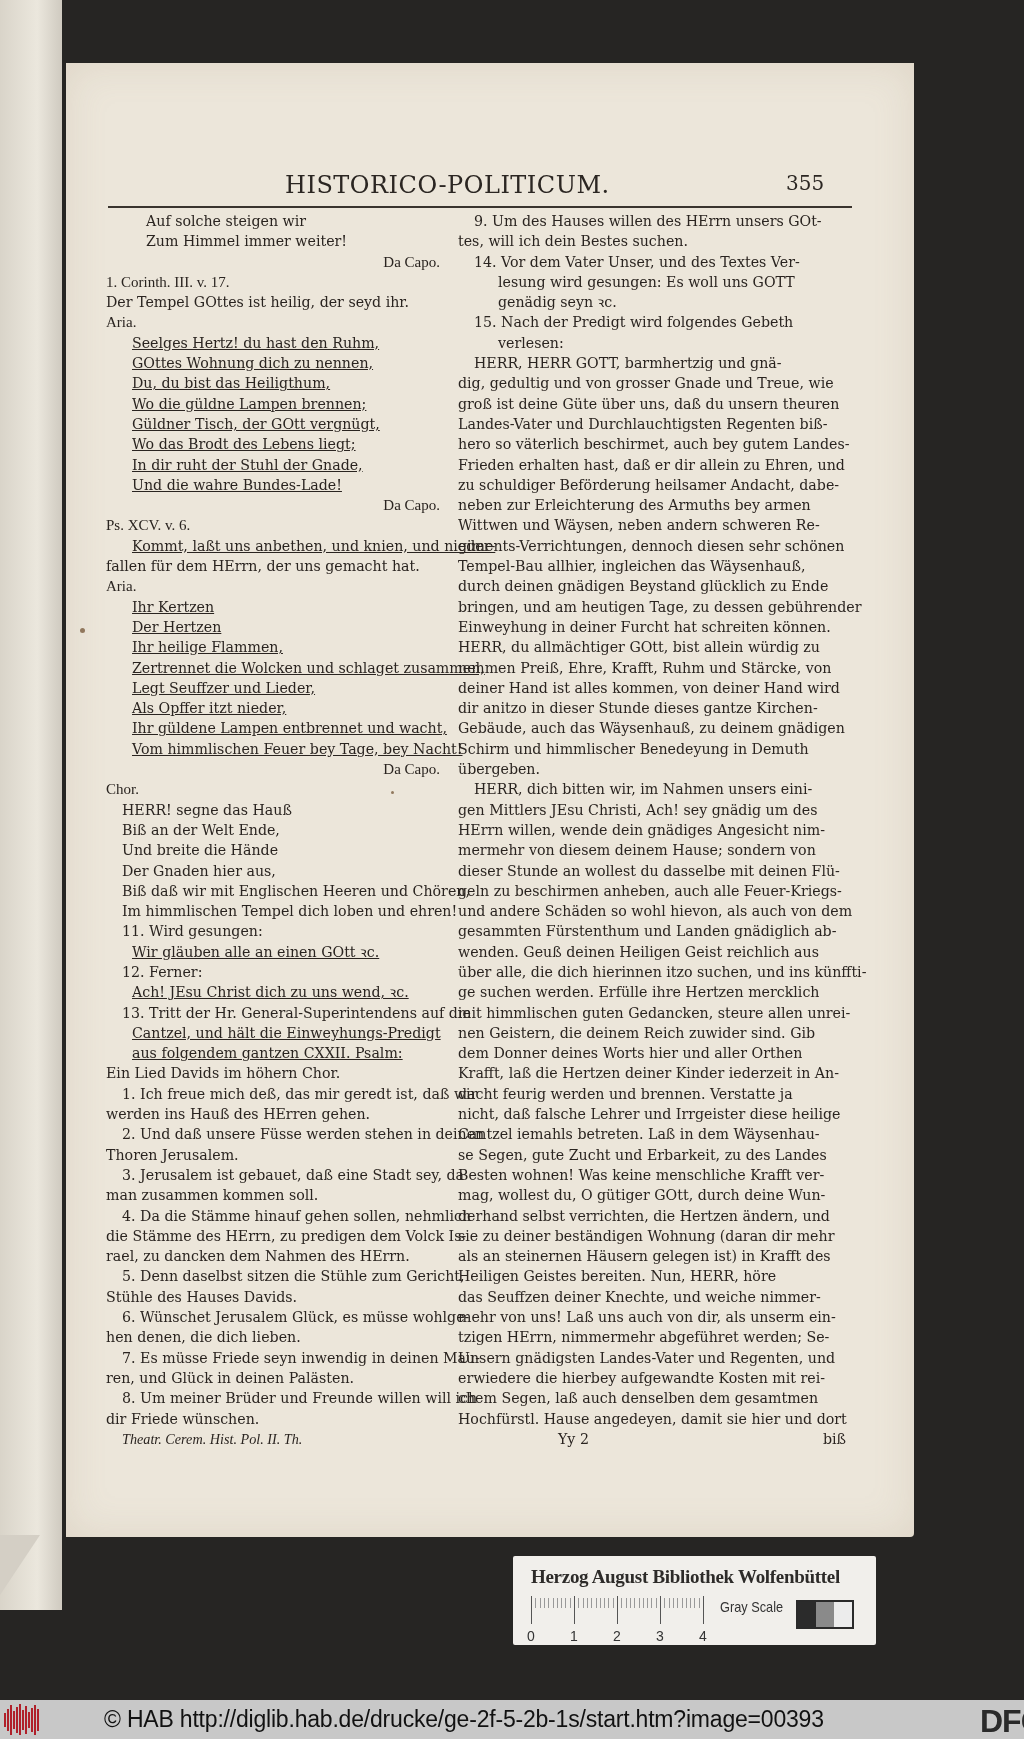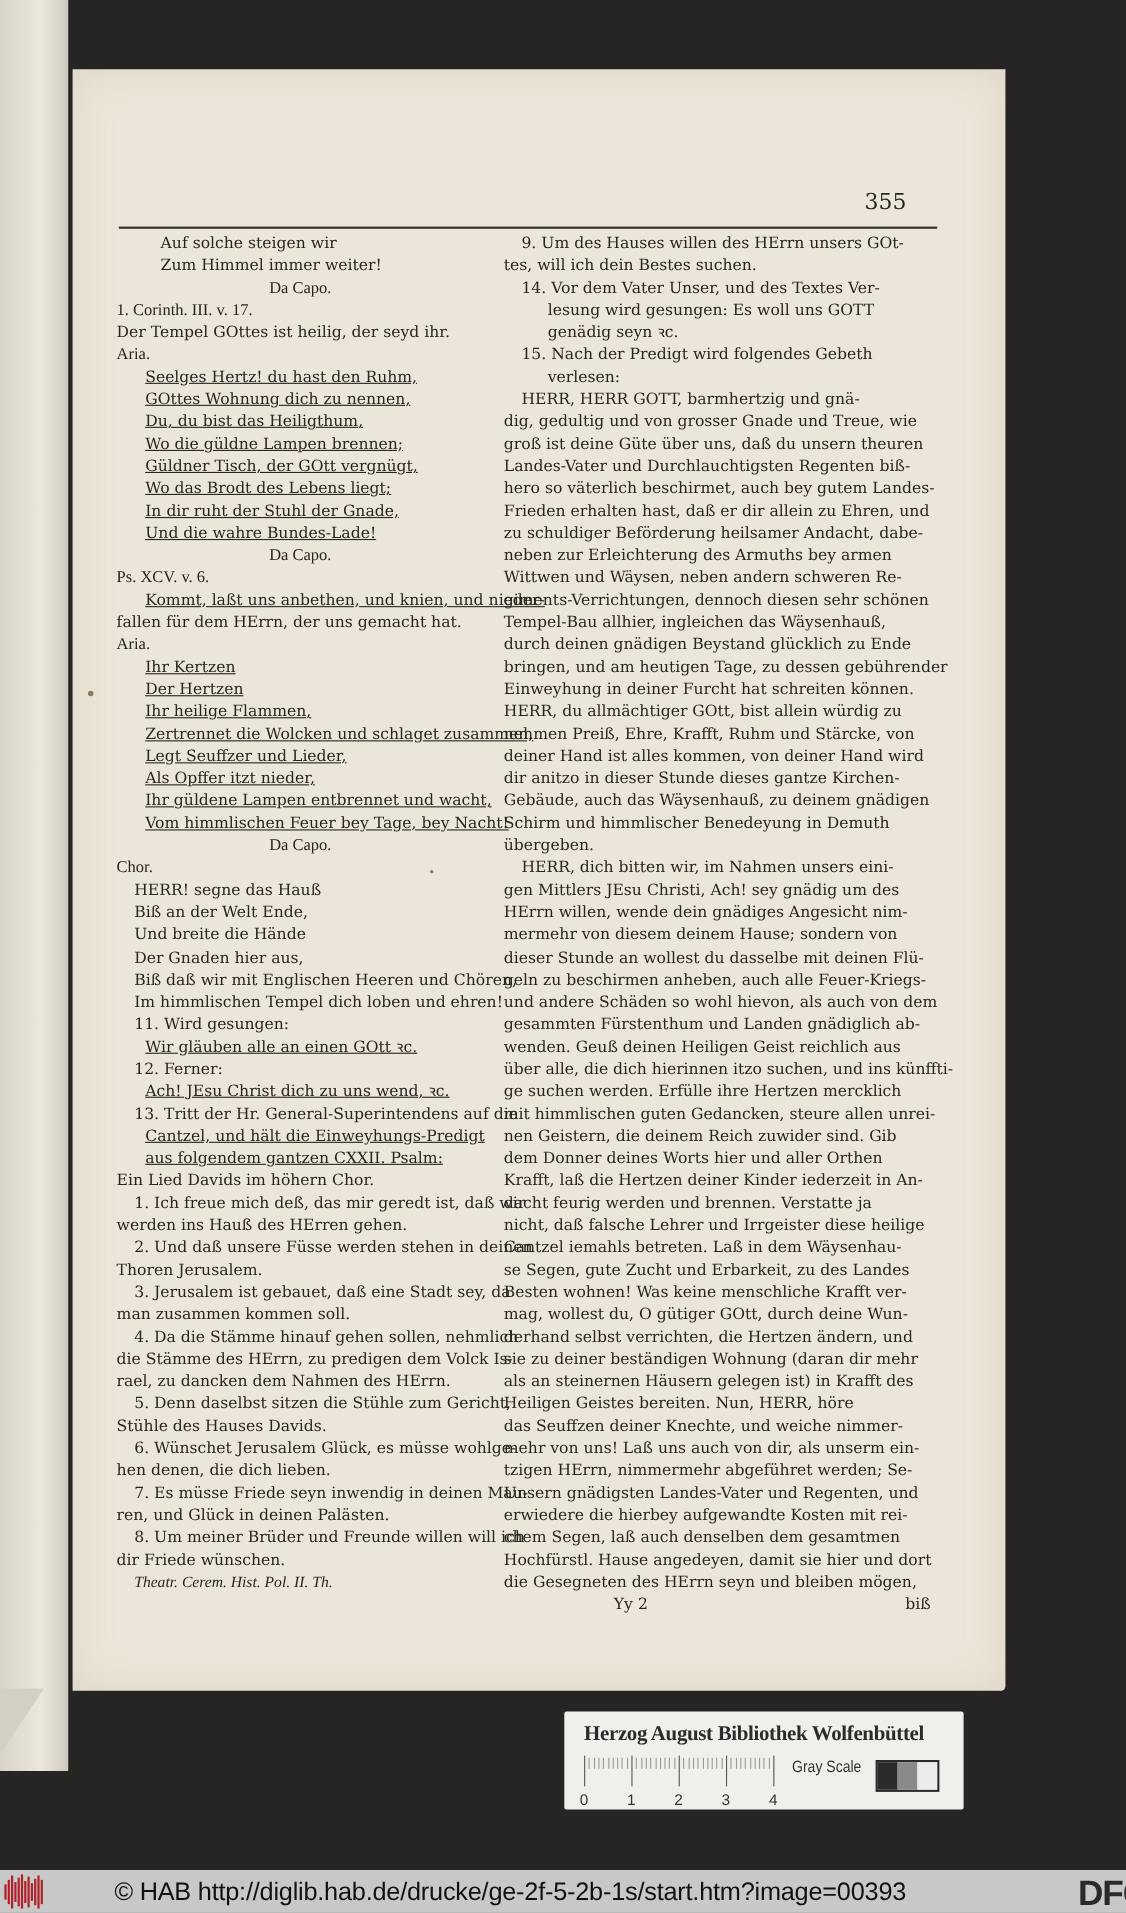--- a/index.html
+++ b/index.html
@@ -41,21 +41,21 @@
     font-family:"DejaVu Serif", serif; color:#2a2420;
     font-size:14.2px; line-height:20.3px;
   }
   .col-left { left:40px; width:340px; }
   .col-right { left:392px; width:398px; }
   .line { white-space:nowrap; display:block; }
   .ind1 { padding-left:26px;text-decoration:underline; }
   .ind2 { padding-left:40px; }
   .ind3 { padding-left:16px; }
   .center { text-align:left; }
-  .right { text-align:center; padding-right:6px; }
+  .right { text-align:right; padding-right:6px; }
   .latin { font-family:"Liberation Serif", serif; font-size:15px; }
   .italic { font-style:italic; font-family:"Liberation Serif", serif; }
   .sig-row { display:flex; justify-content:space-between; padding-left:100px; padding-right:10px;}
   .scale-card {
     position:absolute; left:513px; top:1556px; width:363px; height:89px;
     background:#f1efeb; border-radius:2px;
   }
   .scale-title {
     position:absolute; left:18px; top:10px;
     font-family:"Liberation Serif", serif; font-weight:bold; font-size:19px;
@@ -101,20 +101,21 @@
   .speck { position:absolute; width:5px; height:5px; border-radius:50%; background:#6b4a2a; opacity:0.7; }
 </style>
 </head>
 <body>
 
 <div class="left-strip"></div>
 <div class="left-strip-cut"></div>
 
 <div class="page">
   <div class="running-head">
+    <span class="running-title">HISTORICO-POLITICUM.</span>
     <span class="page-number">355</span>
   </div>
   <div class="rule"></div>
 
   <div class="col col-left" id="col-left">
       <span class="line ind2">Auf solche steigen wir</span>
       <span class="line ind2">Zum Himmel immer weiter!</span>
       <span class="line right latin">Da Capo.</span>
       <span class="line center latin">1. Corinth. III. v. 17.</span>
       <span class="line ">Der Tempel GOttes ist heilig, der seyd ihr.</span>
@@ -229,21 +230,20 @@
       <span class="line ">sie zu deiner beständigen Wohnung (daran dir mehr</span>
       <span class="line ">als an steinernen Häusern gelegen ist) in Krafft des</span>
       <span class="line ">Heiligen Geistes bereiten. Nun, HERR, höre</span>
       <span class="line ">das Seuffzen deiner Knechte, und weiche nimmer-</span>
       <span class="line ">mehr von uns! Laß uns auch von dir, als unserm ein-</span>
       <span class="line ">tzigen HErrn, nimmermehr abgeführet werden; Se-</span>
       <span class="line ">Unsern gnädigsten Landes-Vater und Regenten, und</span>
       <span class="line ">erwiedere die hierbey aufgewandte Kosten mit rei-</span>
       <span class="line ">chem Segen, laß auch denselben dem gesamtmen</span>
       <span class="line ">Hochfürstl. Hause angedeyen, damit sie hier und dort</span>
-      <span class="line ">die Gesegneten des HErrn seyn und bleiben mögen,</span>
       <div class="sig-row">
         <span>Yy 2</span>
         <span>biß</span>
       </div>
     </div>
 
   <div class="speck" style="left:14px; top:565px;"></div>
   <div class="speck" style="left:325px; top:728px; width:3px; height:3px;"></div>
 </div>
 

